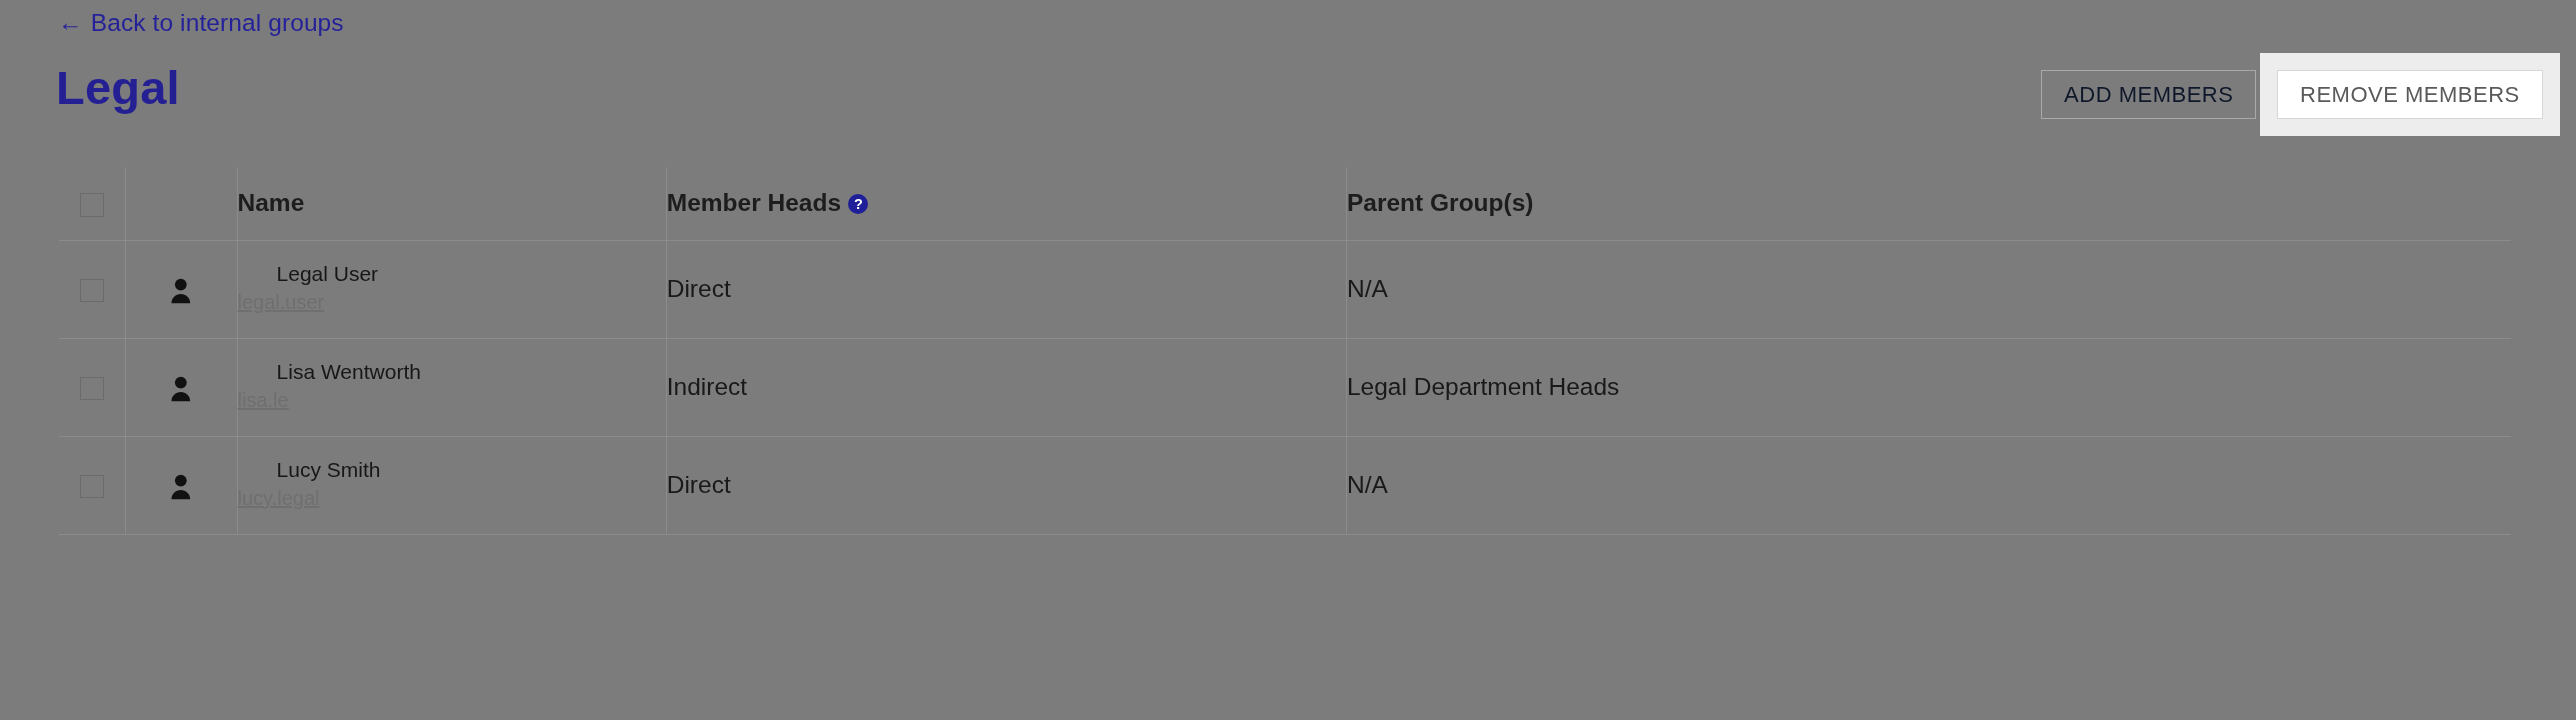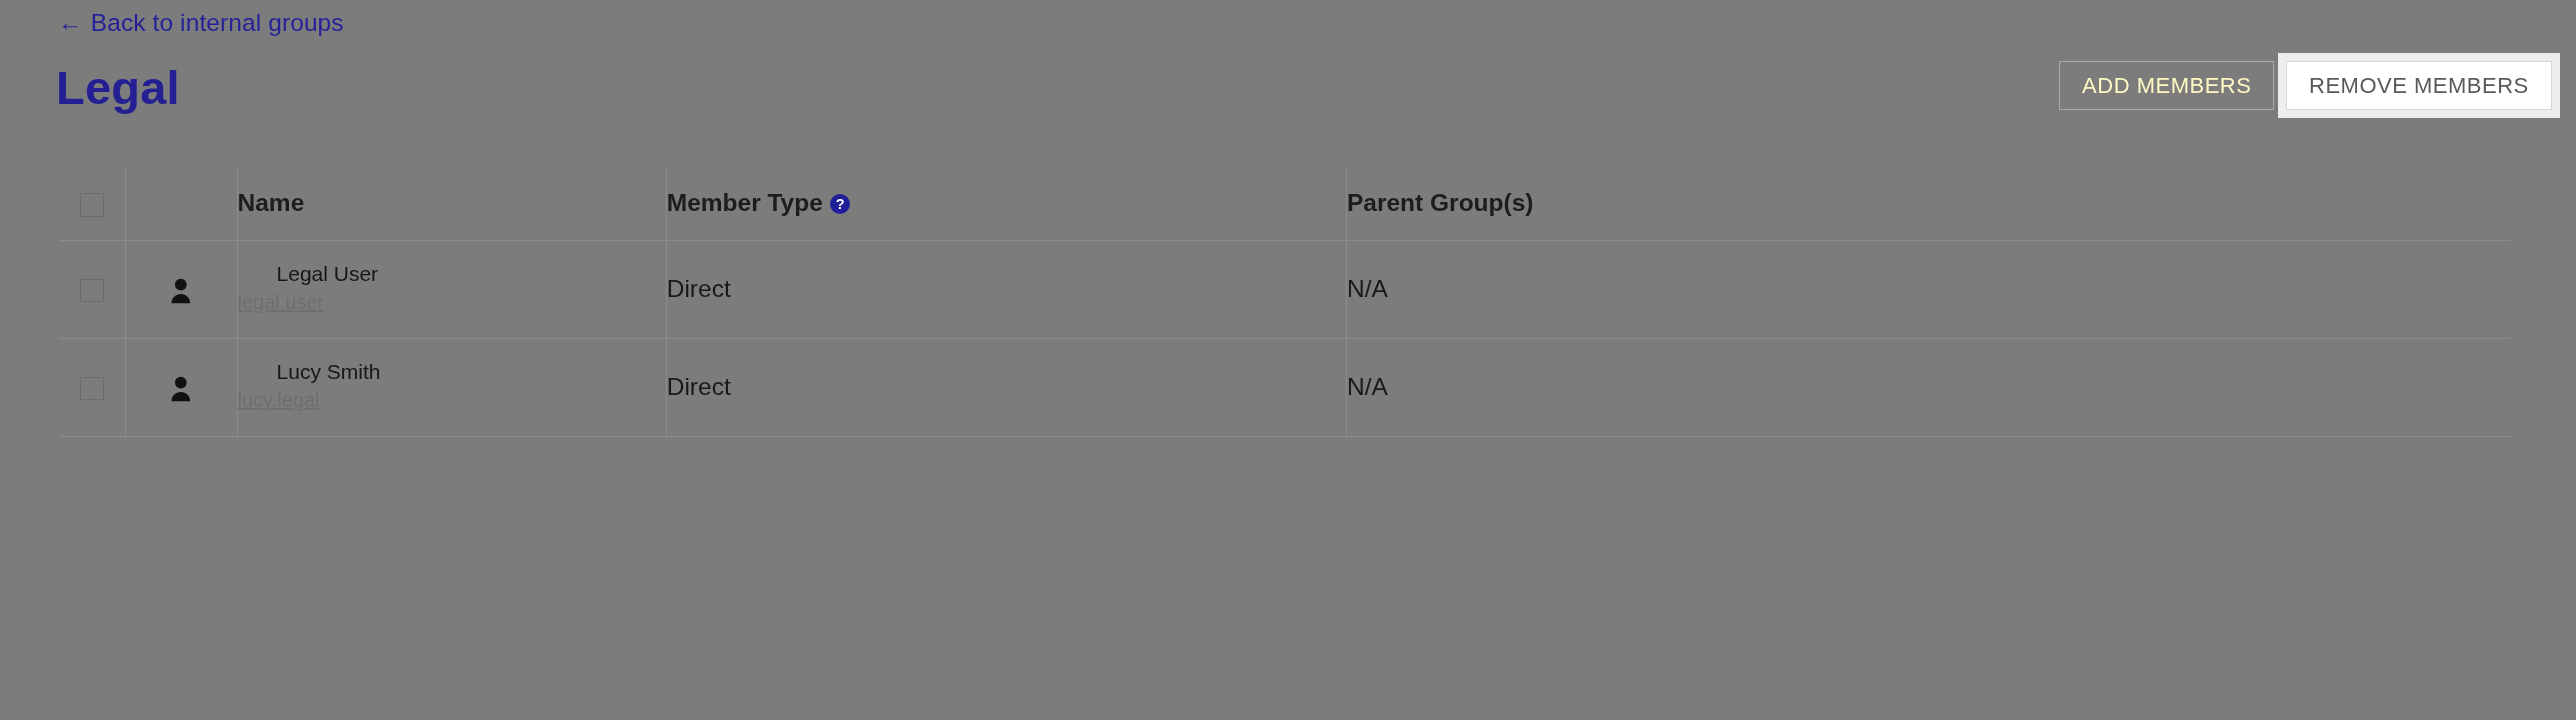--- a/index.html
+++ b/index.html
@@ -58,32 +58,32 @@
   .actions {
     position: absolute;
     right: 16.3px;
     top: 53px;
     display: flex;
     align-items: center;
   }
   .btn {
     font-size: 22px;
     letter-spacing: 0.5px;
-    color: #fef9c3;
+    color: #0f172a;
     background: transparent;
     border: 0.9px solid #a9a9a9;
     padding: 12.7px 22px;
     line-height: 1;
     cursor: pointer;
     font-family: "Liberation Sans", sans-serif;
     white-space: nowrap;
   }
   .btn-focus-wrap {
     background: #ededed;
-    padding: 8px;
+    padding: 17px;
     margin-left: 3.6px;
     box-sizing: border-box;
   }
   .btn-remove {
     background: #ffffff;
     border: 0.9px solid #d6d6d6;
     color: #5a5a5a;
   }
 
   
@@ -231,21 +231,21 @@
         <col class="col-parent">
     </colgroup>
     <thead>
       <tr>
         <th class="th-check">
           <span class="cb"></span>
         </th>
         <th class="th-icon"></th>
         <th>Name</th>
         <th>
-          <span>Member Type</span><span class="help-icon">?</span>
+          <span>Member Heads</span><span class="help-icon">?</span>
         </th>
         <th>Parent Group(s)</th>
       </tr>
     </thead>
     <tbody id="table-body">
         <tr>
           <td class="cell-check"><span class="cb"></span></td>
           <td class="cell-icon"><svg class="person-icon" width="23.6" height="27" viewBox="0 0 24 26">
               <circle cx="12" cy="7" r="6" fill="#111"></circle>
               <path d="M2.5 26c0-5.5 4.2-9.5 9.5-9.5s9.5 4 9.5 9.5z" fill="#111"></path>
@@ -257,20 +257,33 @@
           <td class="cell-type">Direct</td>
           <td class="cell-parent">N/A</td>
         </tr>
         <tr>
           <td class="cell-check"><span class="cb"></span></td>
           <td class="cell-icon"><svg class="person-icon" width="23.6" height="27" viewBox="0 0 24 26">
               <circle cx="12" cy="7" r="6" fill="#111"></circle>
               <path d="M2.5 26c0-5.5 4.2-9.5 9.5-9.5s9.5 4 9.5 9.5z" fill="#111"></path>
             </svg></td>
           <td class="cell-name">
+            <div class="name-primary">Lisa Wentworth</div>
+            <div class="name-secondary">lisa.le</div>
+          </td>
+          <td class="cell-type">Indirect</td>
+          <td class="cell-parent">Legal Department Heads</td>
+        </tr>
+        <tr>
+          <td class="cell-check"><span class="cb"></span></td>
+          <td class="cell-icon"><svg class="person-icon" width="23.6" height="27" viewBox="0 0 24 26">
+              <circle cx="12" cy="7" r="6" fill="#111"></circle>
+              <path d="M2.5 26c0-5.5 4.2-9.5 9.5-9.5s9.5 4 9.5 9.5z" fill="#111"></path>
+            </svg></td>
+          <td class="cell-name">
             <div class="name-primary">Lucy Smith</div>
             <div class="name-secondary">lucy.legal</div>
           </td>
           <td class="cell-type">Direct</td>
           <td class="cell-parent">N/A</td>
         </tr>
       </tbody>
   </table>
 
 </div>

